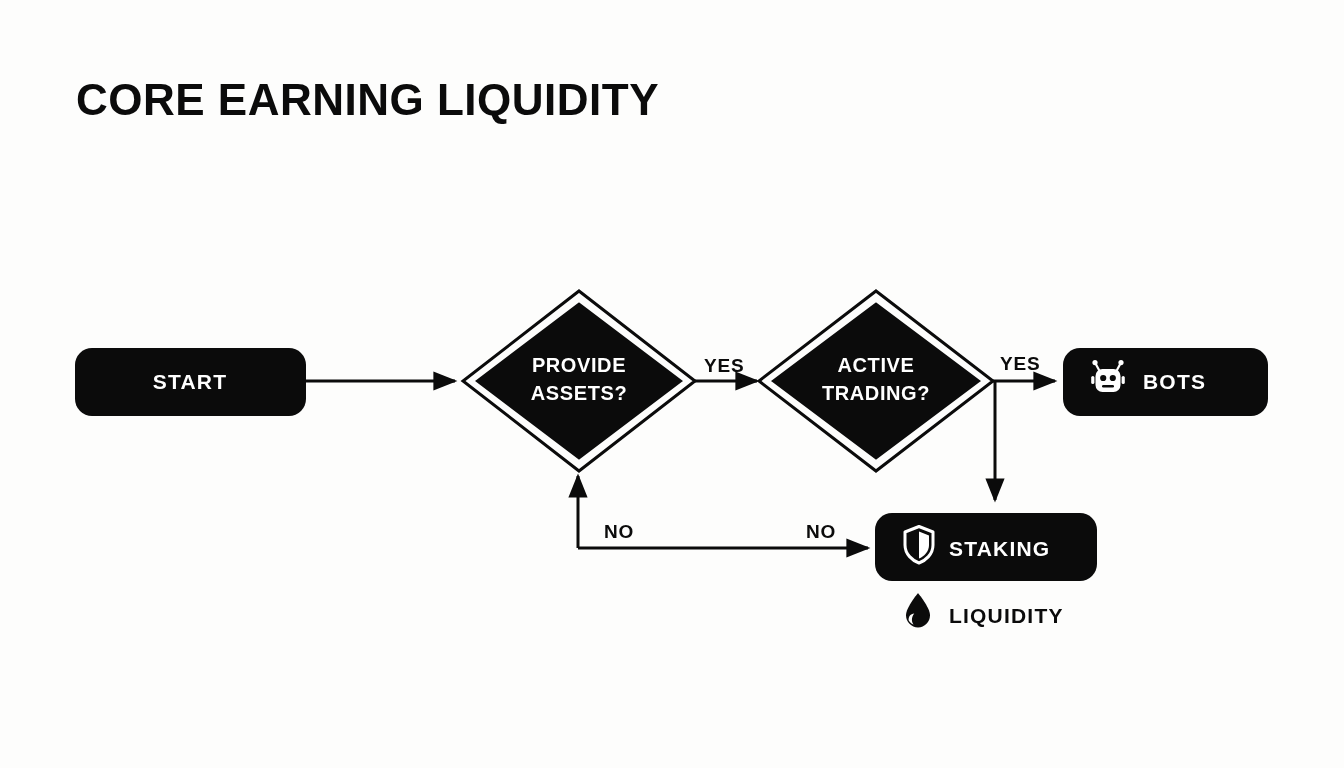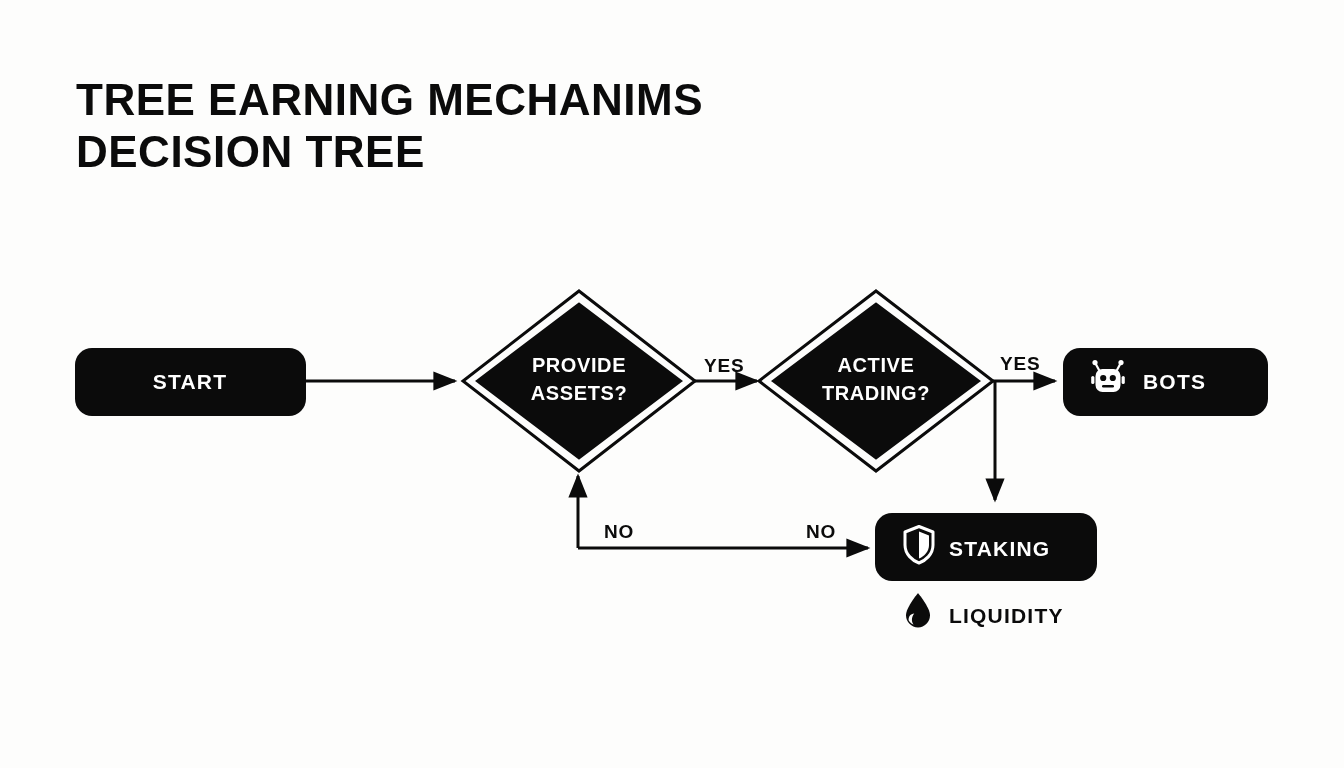--- a/index.html
+++ b/index.html
@@ -93,22 +93,21 @@
     stroke: #0b0b0b;
     stroke-width: 3;
   }
 </style>
 </head>
 <body>
 
 <div id="canvas">
 
   <div class="title-block">
-    <div class="title-line">TREE EARNING MECHANIMS</div>
-    <div class="title-line">DECISION TREE</div>
+    <div class="title-line">CORE EARNING LIQUIDITY</div>
   </div>
 
   <svg class="diagram" viewBox="0 0 1344 768">
     <defs>
       <marker id="arrowhead" markerWidth="9" markerHeight="9" refX="7.2" refY="3.6" orient="auto" markerUnits="strokeWidth">
         <path d="M0,0.4 L8,3.6 L0,6.8 z" fill="#0b0b0b"></path>
       </marker>
     </defs>
 
     <g>

